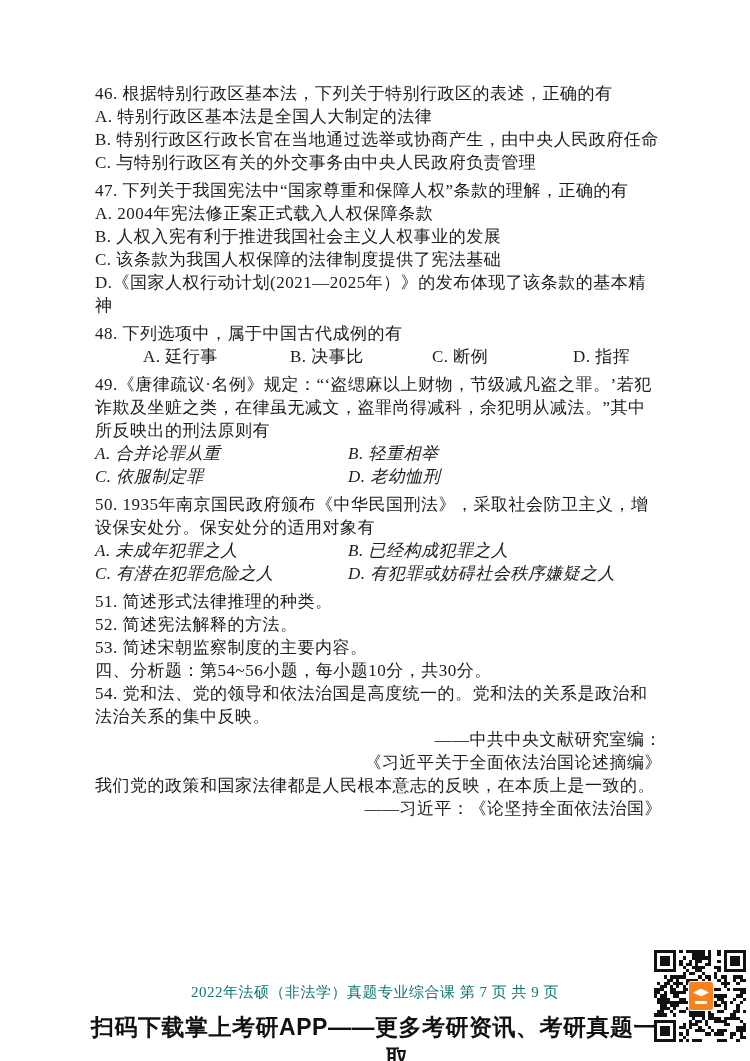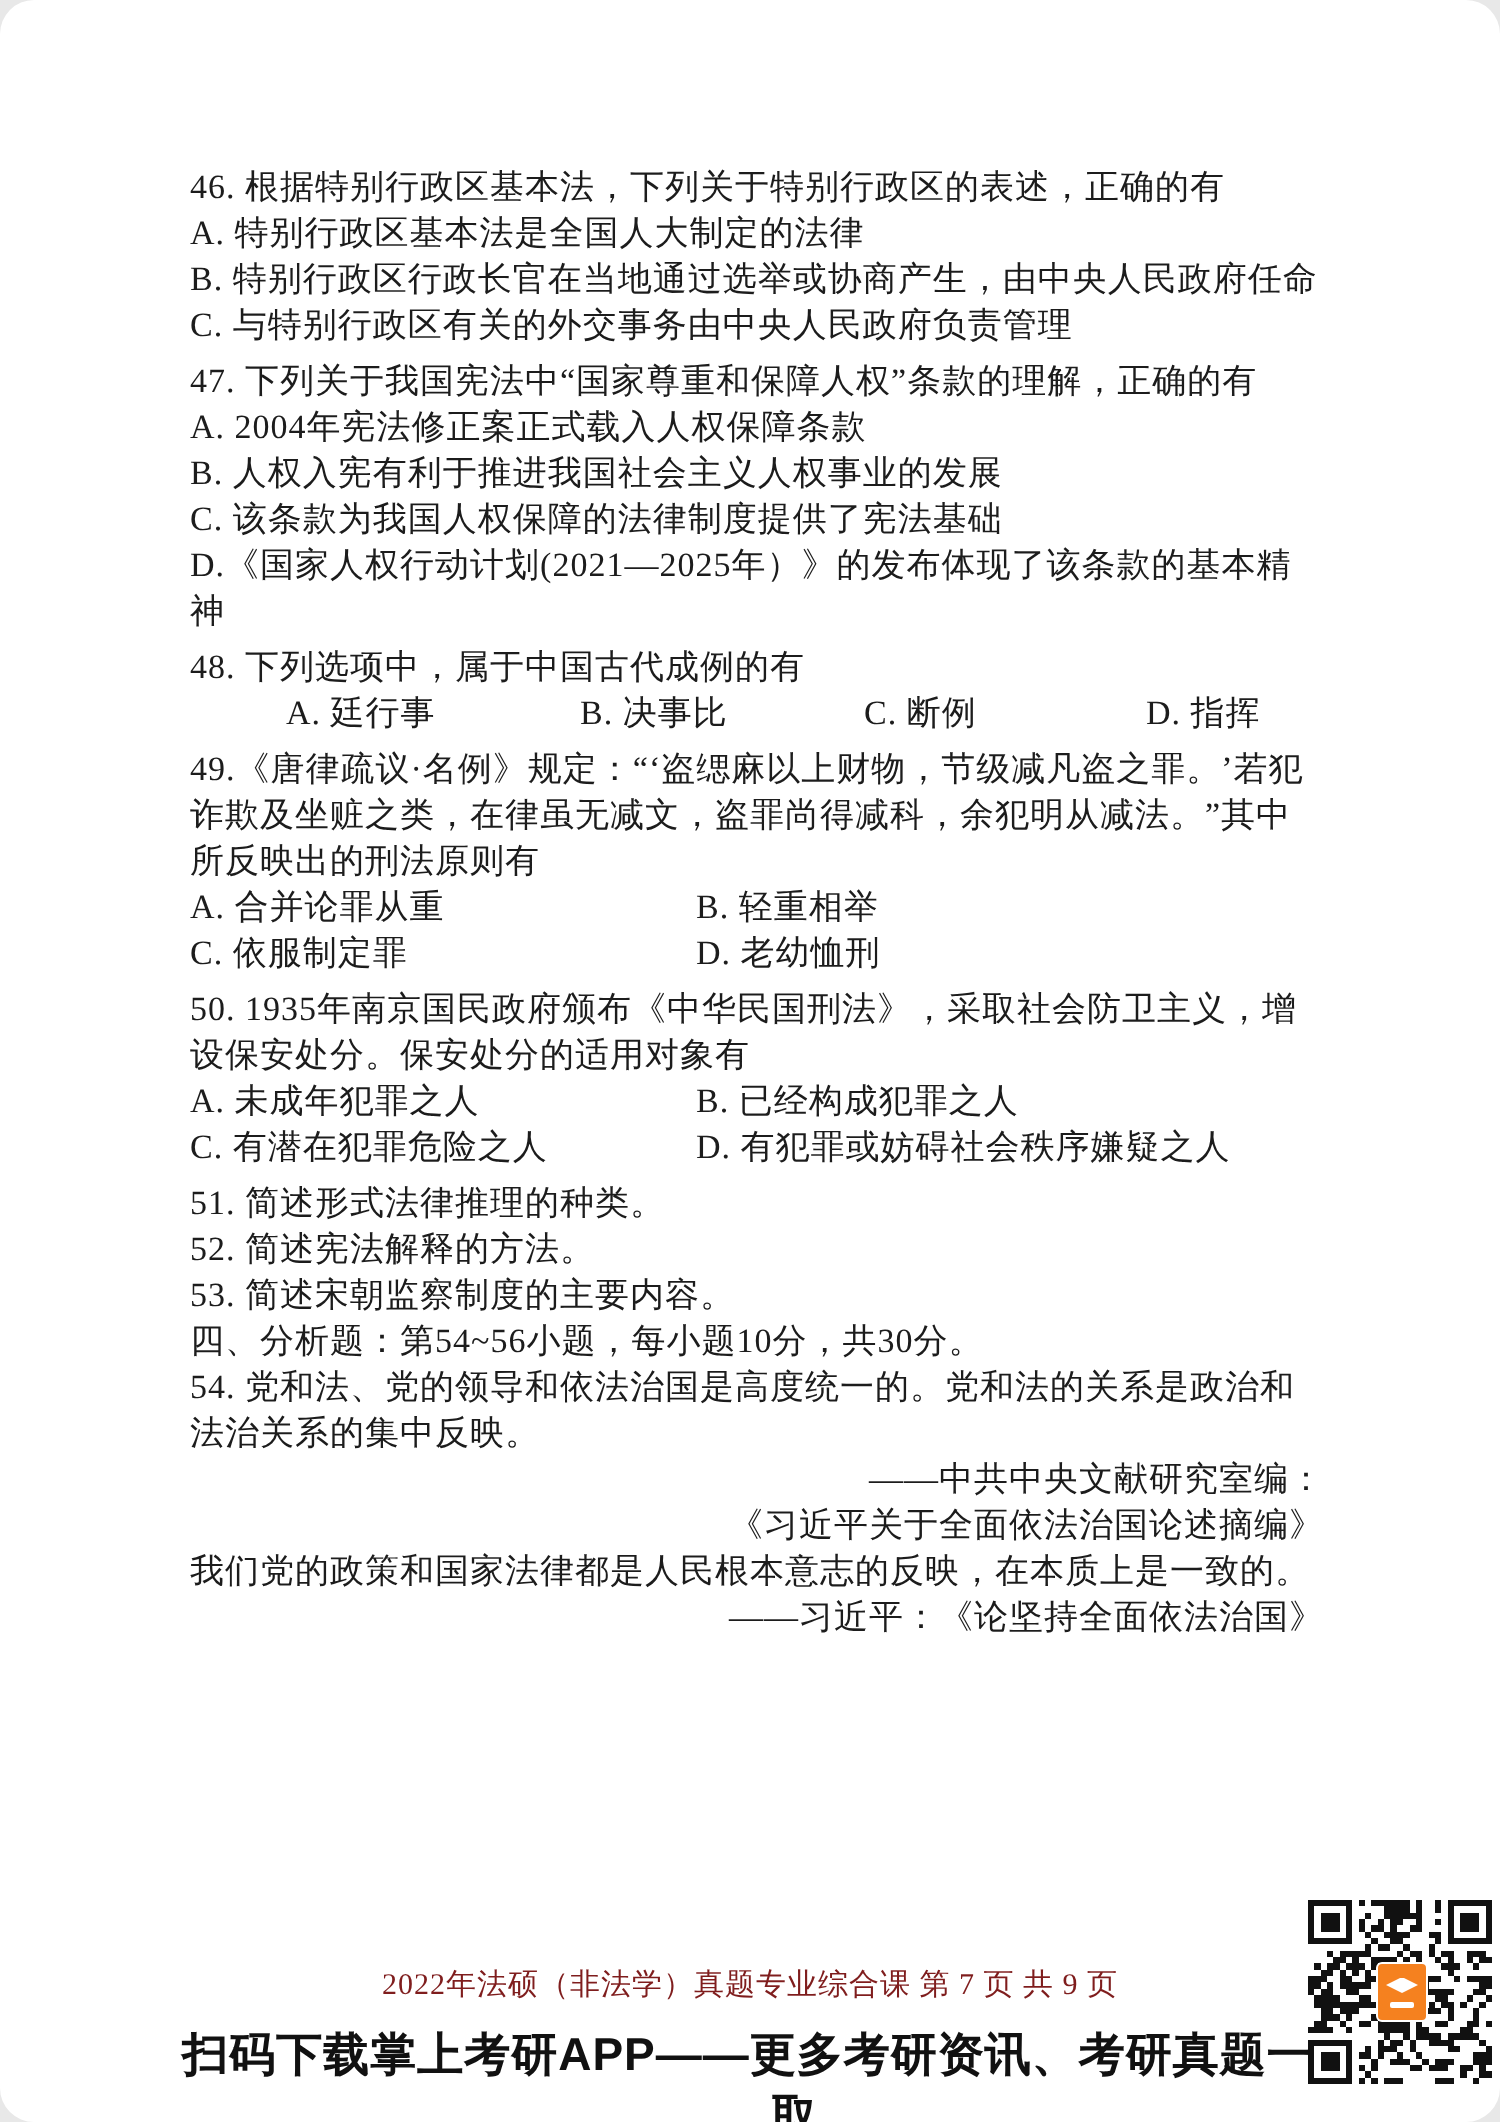--- a/index.html
+++ b/index.html
@@ -1,35 +1,35 @@
 <!DOCTYPE html>
 <html><head>
 <meta charset="utf-8">
 <style>
   html,body{margin:0;padding:0;background:#e8e8e8;}
   .page{
     position:relative;width:750px;height:1061px;background:#ffffff;
     font-family:"Liberation Serif","DejaVu Serif",serif;color:#1c1c1c;
-    overflow:hidden;margin:0 auto;border-radius:17px;
+    overflow:hidden;margin:0 auto;
   }
   .content{
     position:absolute;left:95px;top:82px;width:567px;
     font-size:17px;line-height:23px;letter-spacing:0.5px;
   }
   .content p{margin:0;}
   .q{margin:0 0 5px 0;}
   .opts-4{display:grid;grid-template-columns:147px 142px 141px auto;margin-left:48px;}
-  .opts-2{display:grid;grid-template-columns:253px auto;}
+  .opts-2{display:grid;grid-template-columns:253px auto;font-style:italic;}
   .sec-head{margin:4px 0 9px 0;}
   .q-short{margin:0 0 43px 0;}
   .q53{margin:0 0 45px 0;}
   .right-line{text-align:right;}
   .footer-page{
     position:absolute;top:983px;left:0;width:750px;text-align:center;
-    font-size:15px;letter-spacing:0.5px;color:#7f1d1d;
+    font-size:15px;letter-spacing:0.5px;color:#0f766e;
     font-family:"Liberation Serif","DejaVu Serif",serif;
   }
   .promo{
     position:absolute;top:1012px;left:90px;width:615px;text-align:center;
     font-size:23px;font-weight:bold;letter-spacing:0.5px;color:#111111;
     font-family:"Liberation Sans","DejaVu Sans",sans-serif;
   }
   .qr{
     position:absolute;right:4px;bottom:19px;width:92px;height:92px;background:#ffffff;
   }

